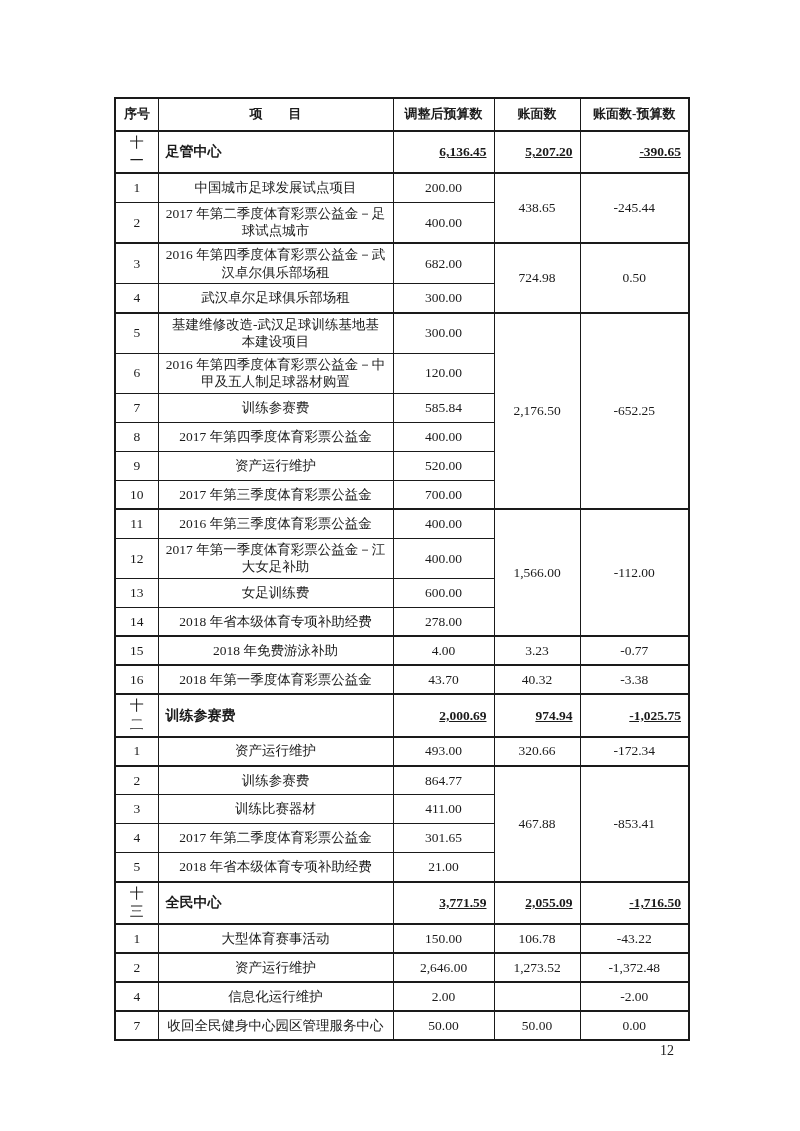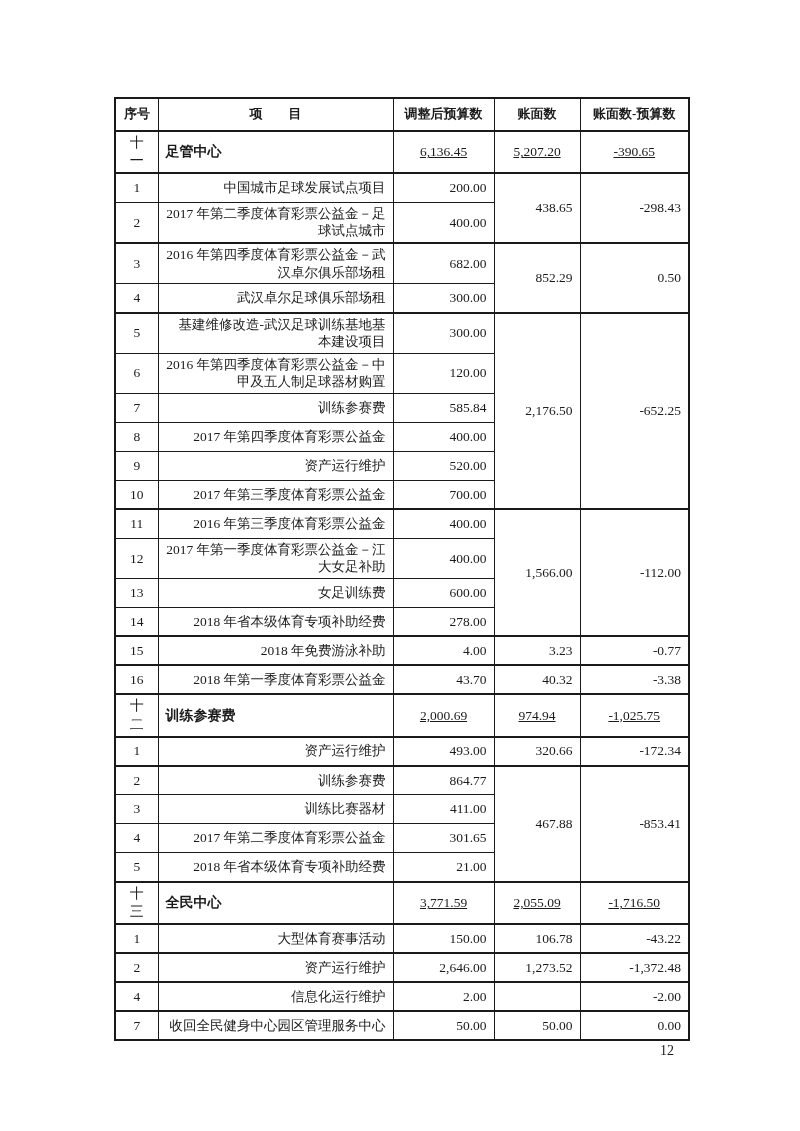--- a/index.html
+++ b/index.html
@@ -33,27 +33,27 @@
     font-weight: bold;
     font-size: 13px;
     text-align: center;
     white-space: nowrap;
     height: 33px;
     padding: 2px 8px;
     border-bottom-width: 2px;
   }
   .budget td { height: 29px; }
   td.c-no   { text-align: center; padding: 2px 2px; }
-  td.c-item { text-align: right; }
-  td.c-num  { text-align: right; }
+  td.c-item { text-align: center; }
+  td.c-num  { text-align: center; }
 
   tr.section-row td { height: 35px; border-top-width: 2px; border-bottom-width: 2px; }
   td.sec-no   { text-align: center; font-size: 14px; margin-top: 20px; }
   td.sec-name { text-align: left; font-weight: bold; vertical-align: bottom; padding-bottom: 11px; font-size: 14px; }
-  td.sec-num  { text-align: center; font-weight: normal; text-decoration: underline; }
+  td.sec-num  { text-align: right; font-weight: bold; text-decoration: underline; }
 
   tr.group-start td { border-top-width: 2px; }
 
   .page-number {
     position: absolute;
     left: 660px; top: 1043px;
     font-size: 14px;
     color: #1b1b1b;
   }
 </style>
@@ -84,32 +84,32 @@
           <td class="sec-name">足管中心</td>
           <td class="sec-num">6,136.45</td>
           <td class="sec-num">5,207.20</td>
           <td class="sec-num">-390.65</td>
         </tr>
         <tr class="group-start">
           <td class="c-no">1</td>
           <td class="c-item">中国城市足球发展试点项目</td>
           <td class="c-num">200.00</td>
           <td class="c-num" rowspan="2">438.65</td>
-          <td class="c-num" rowspan="2">-298.43</td>
+          <td class="c-num" rowspan="2">-245.44</td>
         </tr>
         <tr>
           <td class="c-no">2</td>
           <td class="c-item">2017 年第二季度体育彩票公益金－足球试点城市</td>
           <td class="c-num">400.00</td>
         </tr>
         <tr class="group-start">
           <td class="c-no">3</td>
           <td class="c-item">2016 年第四季度体育彩票公益金－武汉卓尔俱乐部场租</td>
           <td class="c-num">682.00</td>
-          <td class="c-num" rowspan="2">852.29</td>
+          <td class="c-num" rowspan="2">724.98</td>
           <td class="c-num" rowspan="2">0.50</td>
         </tr>
         <tr>
           <td class="c-no">4</td>
           <td class="c-item">武汉卓尔足球俱乐部场租</td>
           <td class="c-num">300.00</td>
         </tr>
         <tr class="group-start">
           <td class="c-no">5</td>
           <td class="c-item">基建维修改造-武汉足球训练基地基本建设项目</td>

